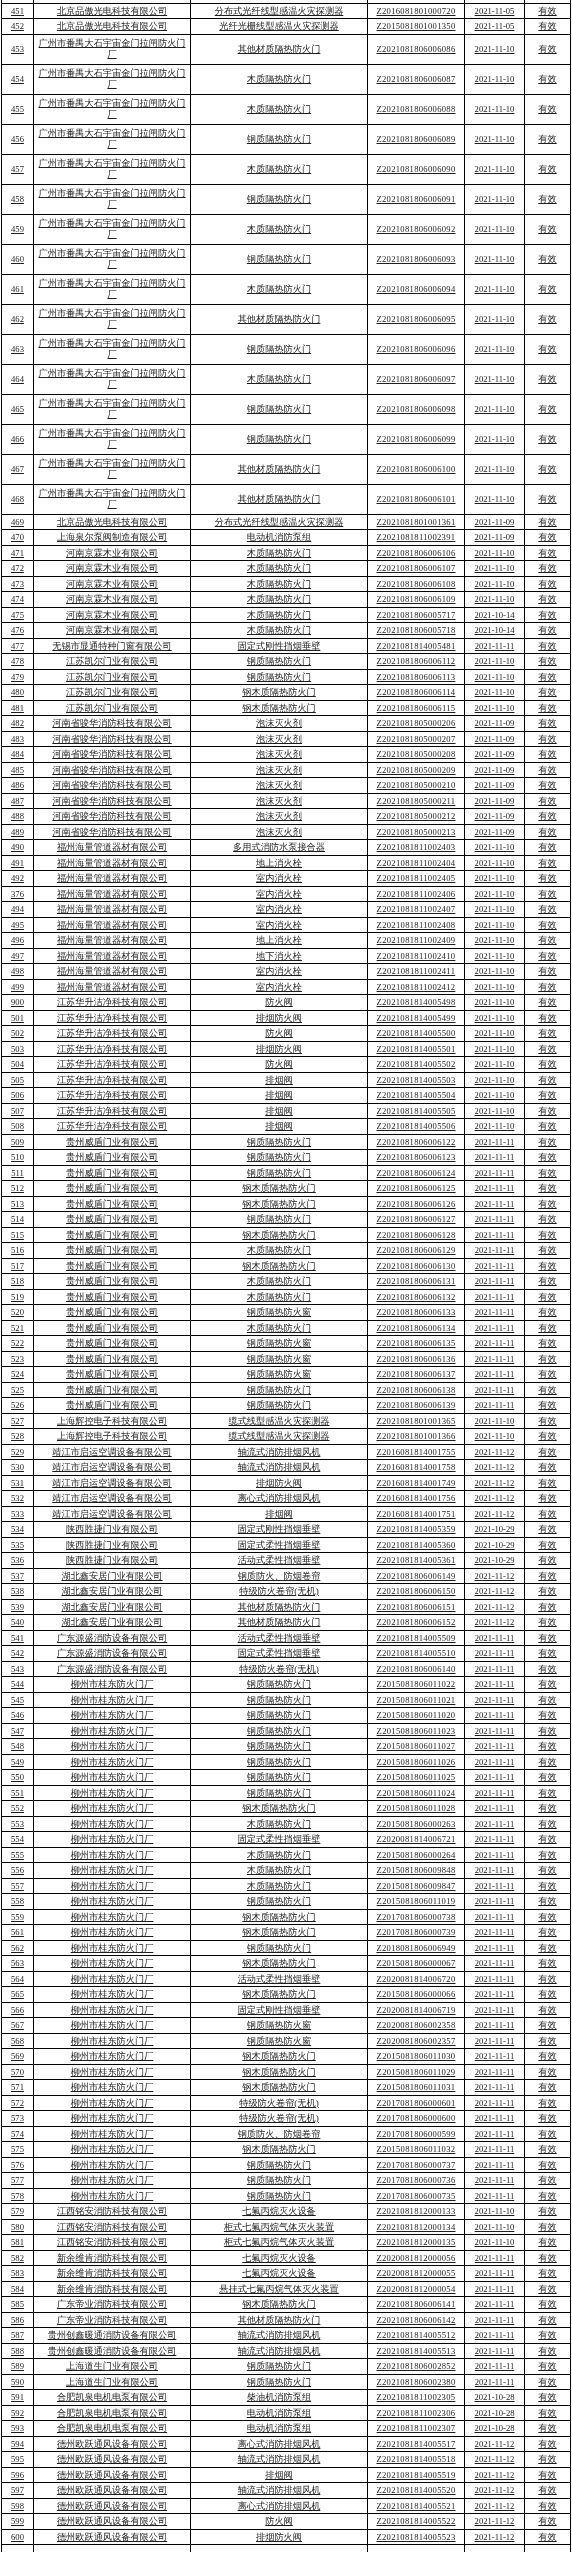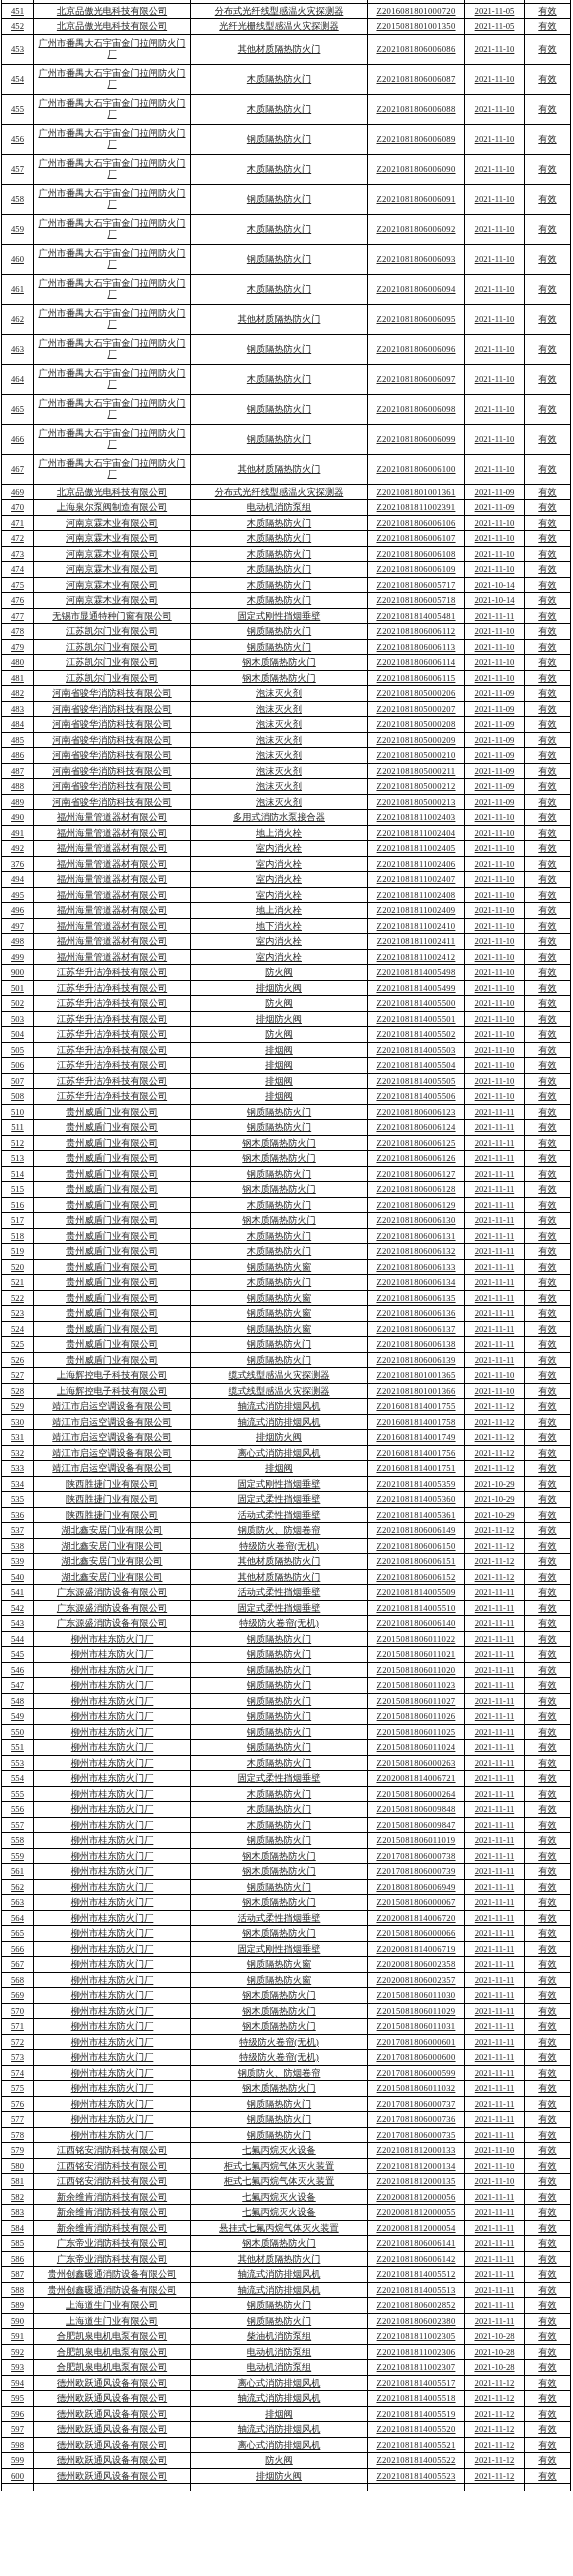--- a/index.html
+++ b/index.html
@@ -170,20 +170,28 @@
           <td class="c-status">有效</td>
         </tr>
         <tr class="r r-tall">
           <td class="c-no">467</td>
           <td class="c-company">广州市番禺大石宇宙金门拉闸防火门厂</td>
           <td class="c-product">其他材质隔热防火门</td>
           <td class="c-cert">Z2021081806006100</td>
           <td class="c-date">2021-11-10</td>
           <td class="c-status">有效</td>
         </tr>
+        <tr class="r r-tall">
+          <td class="c-no">468</td>
+          <td class="c-company">广州市番禺大石宇宙金门拉闸防火门厂</td>
+          <td class="c-product">其他材质隔热防火门</td>
+          <td class="c-cert">Z2021081806006101</td>
+          <td class="c-date">2021-11-10</td>
+          <td class="c-status">有效</td>
+        </tr>
         <tr class="r">
           <td class="c-no">469</td>
           <td class="c-company">北京品傲光电科技有限公司</td>
           <td class="c-product">分布式光纤线型感温火灾探测器</td>
           <td class="c-cert">Z2021081801001361</td>
           <td class="c-date">2021-11-09</td>
           <td class="c-status">有效</td>
         </tr>
         <tr class="r">
           <td class="c-no">470</td>
@@ -491,20 +499,28 @@
         </tr>
         <tr class="r">
           <td class="c-no">508</td>
           <td class="c-company">江苏华升洁净科技有限公司</td>
           <td class="c-product">排烟阀</td>
           <td class="c-cert">Z2021081814005506</td>
           <td class="c-date">2021-11-10</td>
           <td class="c-status">有效</td>
         </tr>
         <tr class="r">
+          <td class="c-no">509</td>
+          <td class="c-company">贵州威盾门业有限公司</td>
+          <td class="c-product">钢质隔热防火门</td>
+          <td class="c-cert">Z2021081806006122</td>
+          <td class="c-date">2021-11-11</td>
+          <td class="c-status">有效</td>
+        </tr>
+        <tr class="r">
           <td class="c-no">510</td>
           <td class="c-company">贵州威盾门业有限公司</td>
           <td class="c-product">钢质隔热防火门</td>
           <td class="c-cert">Z2021081806006123</td>
           <td class="c-date">2021-11-11</td>
           <td class="c-status">有效</td>
         </tr>
         <tr class="r">
           <td class="c-no">511</td>
           <td class="c-company">贵州威盾门业有限公司</td>
@@ -823,20 +839,28 @@
           <td class="c-product">钢质隔热防火门</td>
           <td class="c-cert">Z2015081806011025</td>
           <td class="c-date">2021-11-11</td>
           <td class="c-status">有效</td>
         </tr>
         <tr class="r">
           <td class="c-no">551</td>
           <td class="c-company">柳州市桂东防火门厂</td>
           <td class="c-product">钢质隔热防火门</td>
           <td class="c-cert">Z2015081806011024</td>
+          <td class="c-date">2021-11-11</td>
+          <td class="c-status">有效</td>
+        </tr>
+        <tr class="r">
+          <td class="c-no">552</td>
+          <td class="c-company">柳州市桂东防火门厂</td>
+          <td class="c-product">钢木质隔热防火门</td>
+          <td class="c-cert">Z2015081806011028</td>
           <td class="c-date">2021-11-11</td>
           <td class="c-status">有效</td>
         </tr>
         <tr class="r">
           <td class="c-no">553</td>
           <td class="c-company">柳州市桂东防火门厂</td>
           <td class="c-product">木质隔热防火门</td>
           <td class="c-cert">Z2015081806000263</td>
           <td class="c-date">2021-11-11</td>
           <td class="c-status">有效</td>

